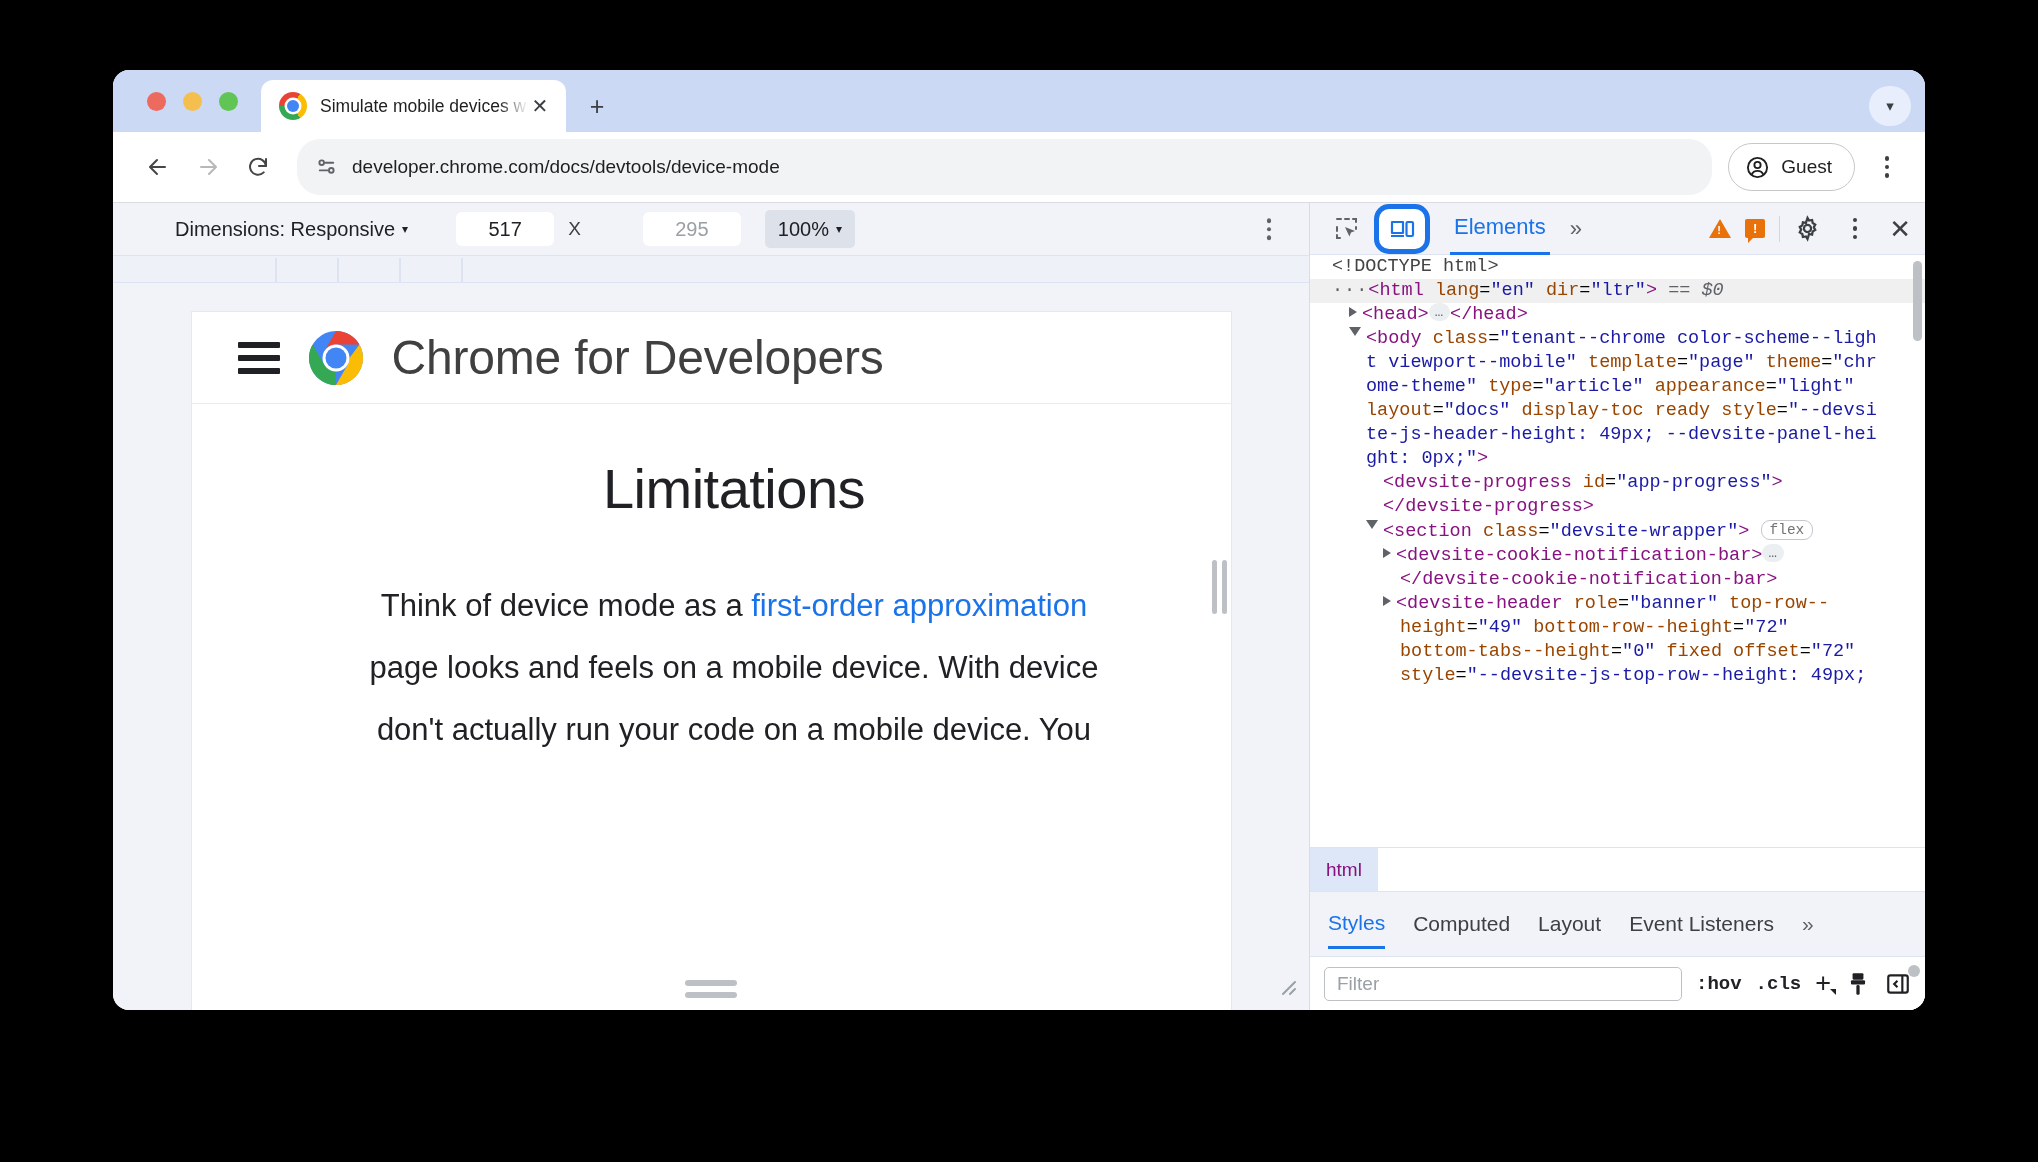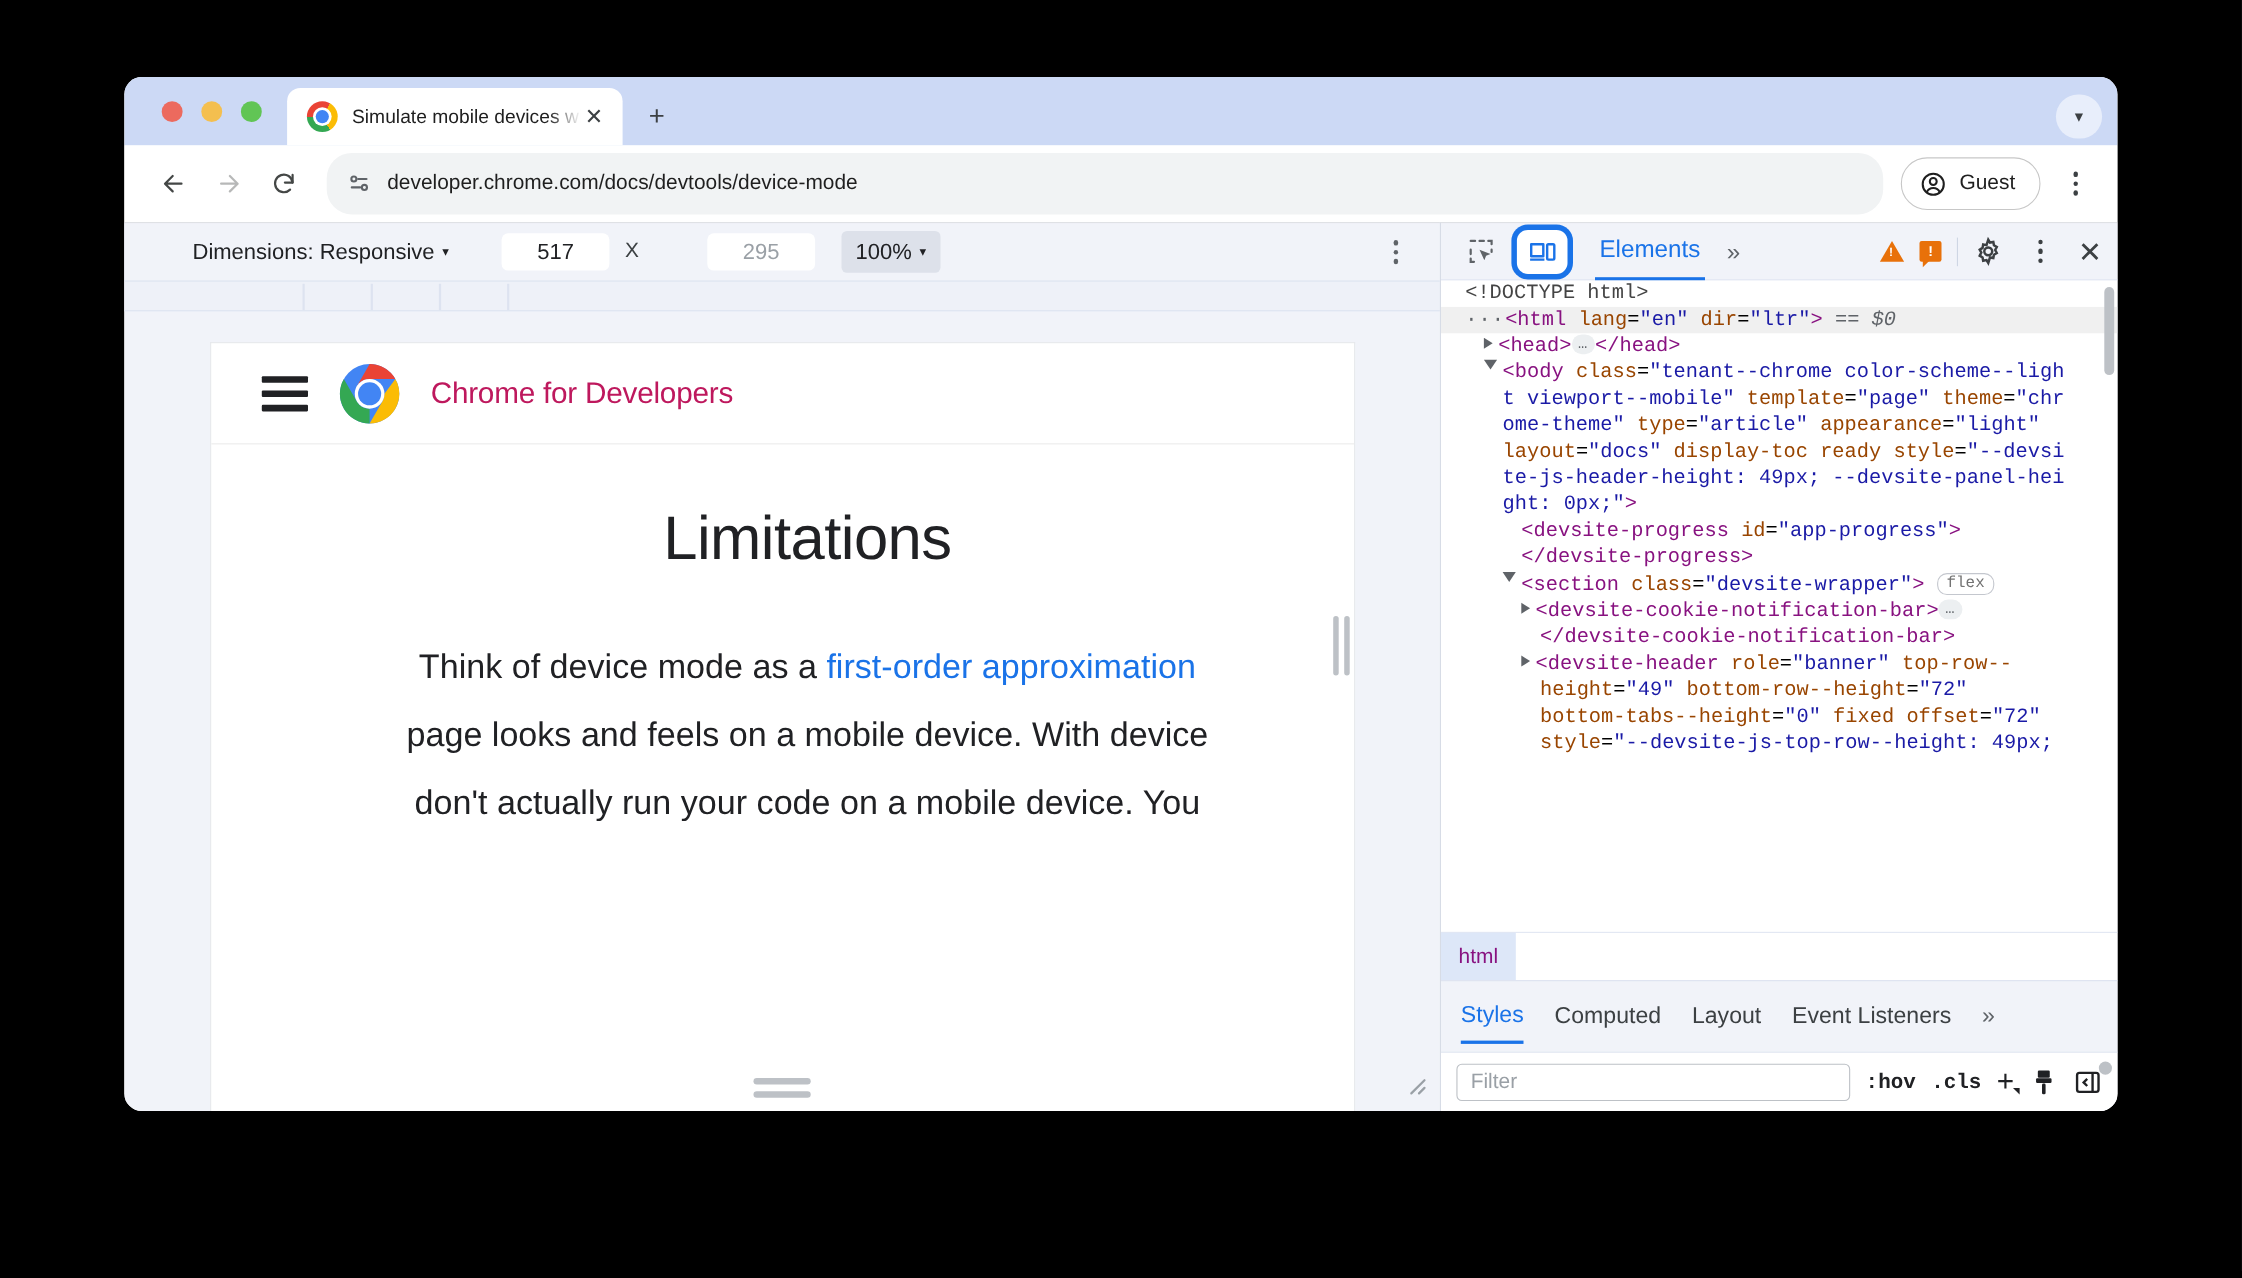--- a/index.html
+++ b/index.html
@@ -193,21 +193,21 @@
   }
   .site-header {
     height:92px;
     display:flex; align-items:center;
     padding-left:46px; gap:28px;
     border-bottom:1px solid #ebebeb;
   }
   .hamburger { display:flex; flex-direction:column; gap:7px; }
   .hamburger i { width:42px; height:6px; background:#202124; border-radius:1px; }
   .site-logo { width:56px; height:56px; }
-  .site-title { font-size:27px; color:#be185d; letter-spacing:-.2px; }
+  .site-title { font-size:48px; color:#404040; letter-spacing:-.2px; }
 
   .doc-body { padding:52px 0 0 46px; }
   .doc-h1 {
     font-size:56px; color:#202124; font-weight:400;
     letter-spacing:-.5px;
   }
   .doc-p {
     margin-top:56px;
     font-size:31px; line-height:1.87;
     color:#202124; white-space:nowrap;

